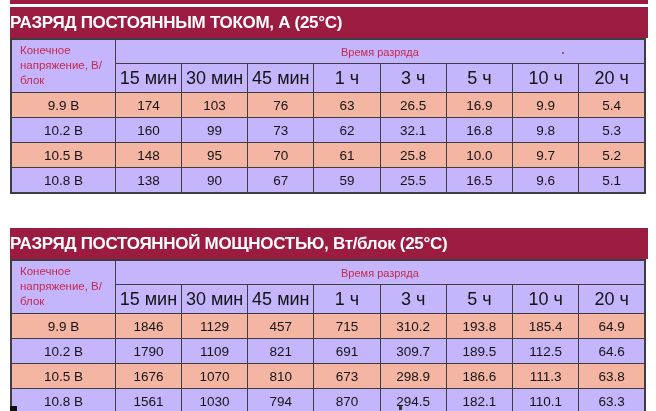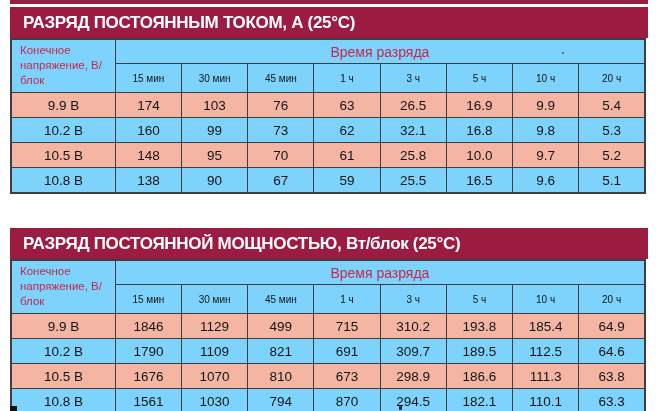--- a/index.html
+++ b/index.html
@@ -32,33 +32,32 @@
   .spec-table.t0 { top: 7px; }
   .spec-table.t1 { top: 228px; }
 
   .title-bar {
     box-sizing: border-box;
     height: 31px;
     background: #9C1B40;
     color: #ffffff;
     display: flex;
     align-items: center;
-    padding-left: 13px;
     font-size: 17px;
     font-weight: bold;
     letter-spacing: -0.3px;
     white-space: nowrap;
   }
 
   table.grid {
     border-collapse: collapse;
     table-layout: fixed;
     width: 636px;
     border: 2px solid #3E3E40;
-    background: #7dd3fc;
+    background: #c4b5fd;
   }
   col.cv { width: 104px; }
   col.ct { width: 66px; }
 
   .grid th, .grid td {
     border: 1px solid #3E3E40;
     text-align: center;
     vertical-align: middle;
     padding: 0;
     color: #141414;
@@ -68,26 +67,26 @@
   th.corner {
     text-align: left;
     vertical-align: top;
     padding: 3px 6px 0 8px;
     font-size: 11.5px;
     line-height: 1.32;
     color: #C4294D;
   }
   tr.group-row th.group {
     height: 23px;
-    font-size: 14px;
+    font-size: 11px;
     color: #C4294D;
   }
   tr.time-row th {
     height: 28px;
-    font-size: 10px;
+    font-size: 18px;
   }
   tbody td {
     height: 24px;
     font-size: 13.5px;
   }
   tbody tr.alt { background: #F5B5A3; }
 
   
   .stray-dot {
     position: absolute;
@@ -232,21 +231,21 @@
               <th>5 ч</th>
               <th>10 ч</th>
               <th>20 ч</th>
             </tr>
       </thead>
       <tbody>
             <tr class="alt">
               <td>9.9 В</td>
               <td>1846</td>
               <td>1129</td>
-              <td>499</td>
+              <td>457</td>
               <td>715</td>
               <td>310.2</td>
               <td>193.8</td>
               <td>185.4</td>
               <td>64.9</td>
             </tr>
             <tr>
               <td>10.2 В</td>
               <td>1790</td>
               <td>1109</td>

